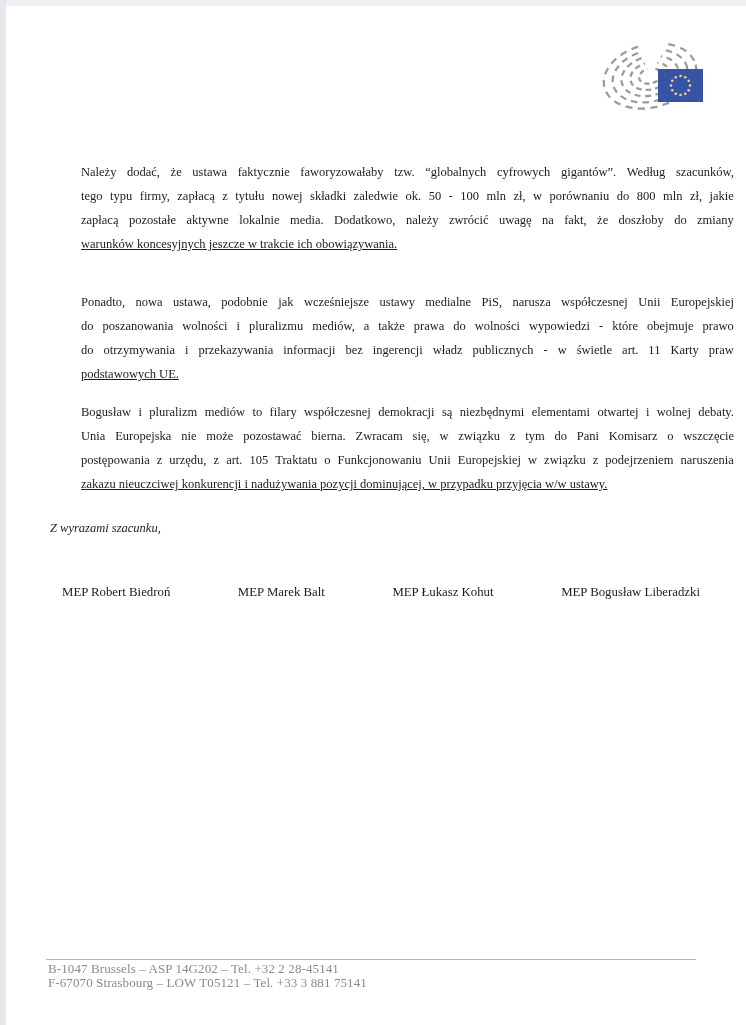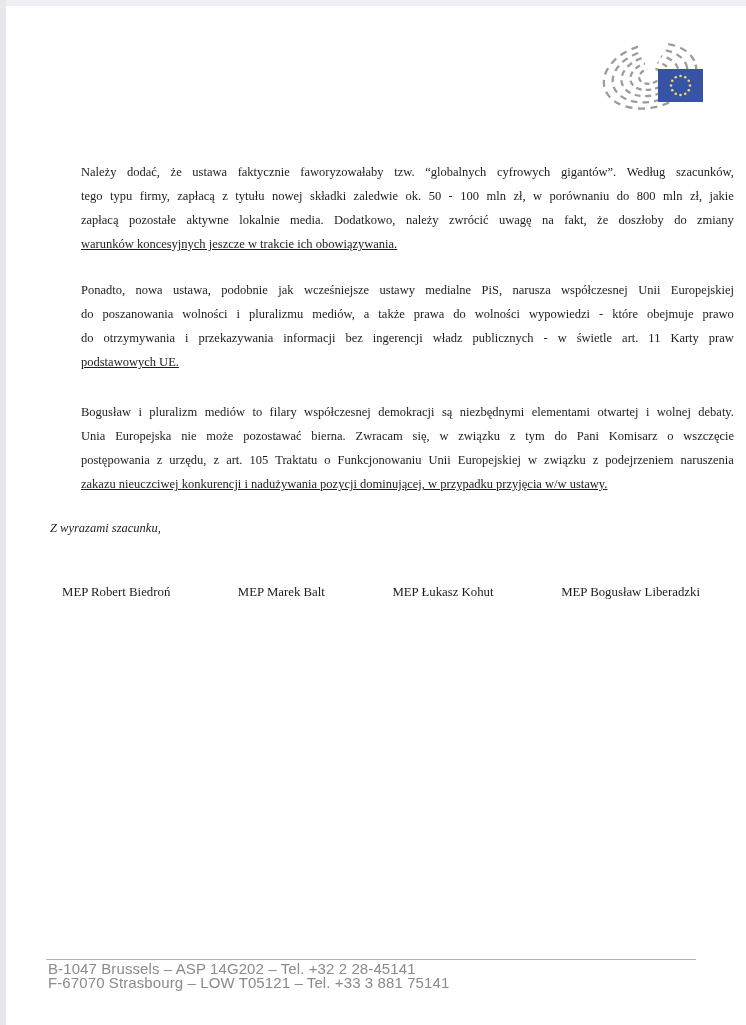--- a/index.html
+++ b/index.html
@@ -7,33 +7,33 @@
   .page{
     position:relative;width:746px;height:1025px;background:#ffffff;
     font-family:"Liberation Serif",serif;color:#1c1c1c;overflow:hidden;
   }
   .edge-left{position:absolute;left:0;top:0;width:6px;height:1025px;background:#e7e8ec;}
   .edge-top{position:absolute;left:0;top:0;width:746px;height:6px;background:#eef0f3;}
 
   .logo{position:absolute;left:600px;top:40px;width:112px;height:78px;}
 
   .bodytext{position:absolute;left:50px;width:653px;font-size:12.5px;line-height:24px;margin-left:31px;}
-  .p1{top:160px;} .p2{top:278px;} .p3{top:400px;}
+  .p1{top:160px;} .p2{top:290px;} .p3{top:400px;}
   .jline{display:flex;justify-content:space-between;height:24px;white-space:nowrap;}
   .lline{height:24px;white-space:nowrap;text-decoration:underline;}
 
   .closing{position:absolute;left:50px;top:516px;font-size:12.5px;line-height:24px;font-style:italic;}
 
   .names{position:absolute;left:62px;top:584px;width:638px;display:flex;
          justify-content:space-between;font-size:12.8px;line-height:16px;align-items:center;}
   .names span{white-space:nowrap;}
 
   .footer-rule{position:absolute;left:46px;top:959px;width:650px;height:0;border-top:1px solid #b3b3b3;}
-  .footer{position:absolute;left:48px;top:962px;font-family:Liberation Sans, sans-serif;
-          font-size:15px;line-height:13.5px;color:#8b8b8b;letter-spacing:.1px;}
+  .footer{position:absolute;left:48px;top:962px;font-family:Liberation Serif, serif;
+          font-size:13px;line-height:13.5px;color:#8b8b8b;letter-spacing:.1px;}
 </style>
 </head>
 <body>
 
 <div class="page">
 
   <div class="edge-top"></div>
   <div class="edge-left"></div>
 
   <div class="logo">

